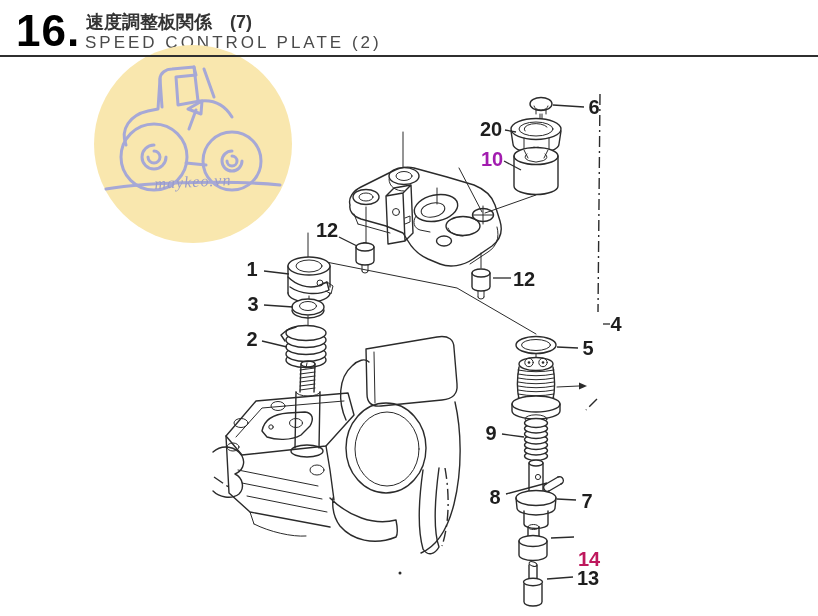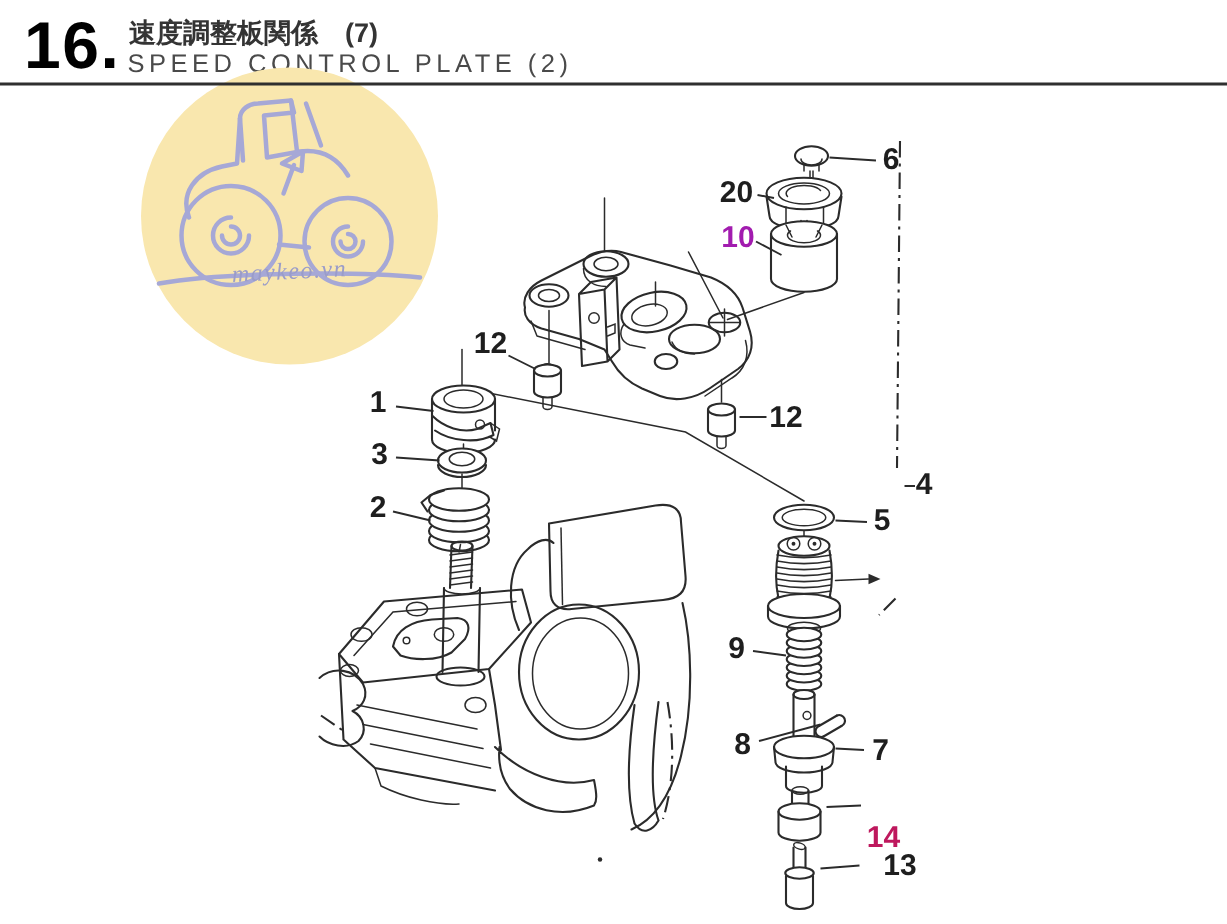--- a/index.html
+++ b/index.html
@@ -261,17 +261,17 @@
       <div class="callout" style="left: 616px; top: 324px; color: rgb(30, 30, 30);">4</div>
       <div class="callout" style="left: 588px; top: 348px; color: rgb(30, 30, 30);">5</div>
       <div class="callout" style="left: 594px; top: 107px; color: rgb(30, 30, 30);">6</div>
       <div class="callout" style="left: 587px; top: 501px; color: rgb(30, 30, 30);">7</div>
       <div class="callout" style="left: 495px; top: 497px; color: rgb(30, 30, 30);">8</div>
       <div class="callout" style="left: 491px; top: 433px; color: rgb(30, 30, 30);">9</div>
       <div class="callout" style="left: 492px; top: 159px; color: #a21caf;">10</div>
       <div class="callout" style="left: 491px; top: 129px; color: rgb(30, 30, 30);">20</div>
       <div class="callout" style="left: 327px; top: 230px; color: rgb(30, 30, 30);">12</div>
       <div class="callout" style="left: 524px; top: 279px; color: rgb(30, 30, 30);">12</div>
-      <div class="callout" style="left: 588px; top: 578px; color: rgb(30, 30, 30); margin-left: 12px;">13</div>
+      <div class="callout" style="left: 588px; top: 578px; color: rgb(30, 30, 30);">13</div>
       <div class="callout" style="left: 589px; top: 559px; color: #be185d;">14</div>
     </div>
 
 </div>
 
 </body></html>

